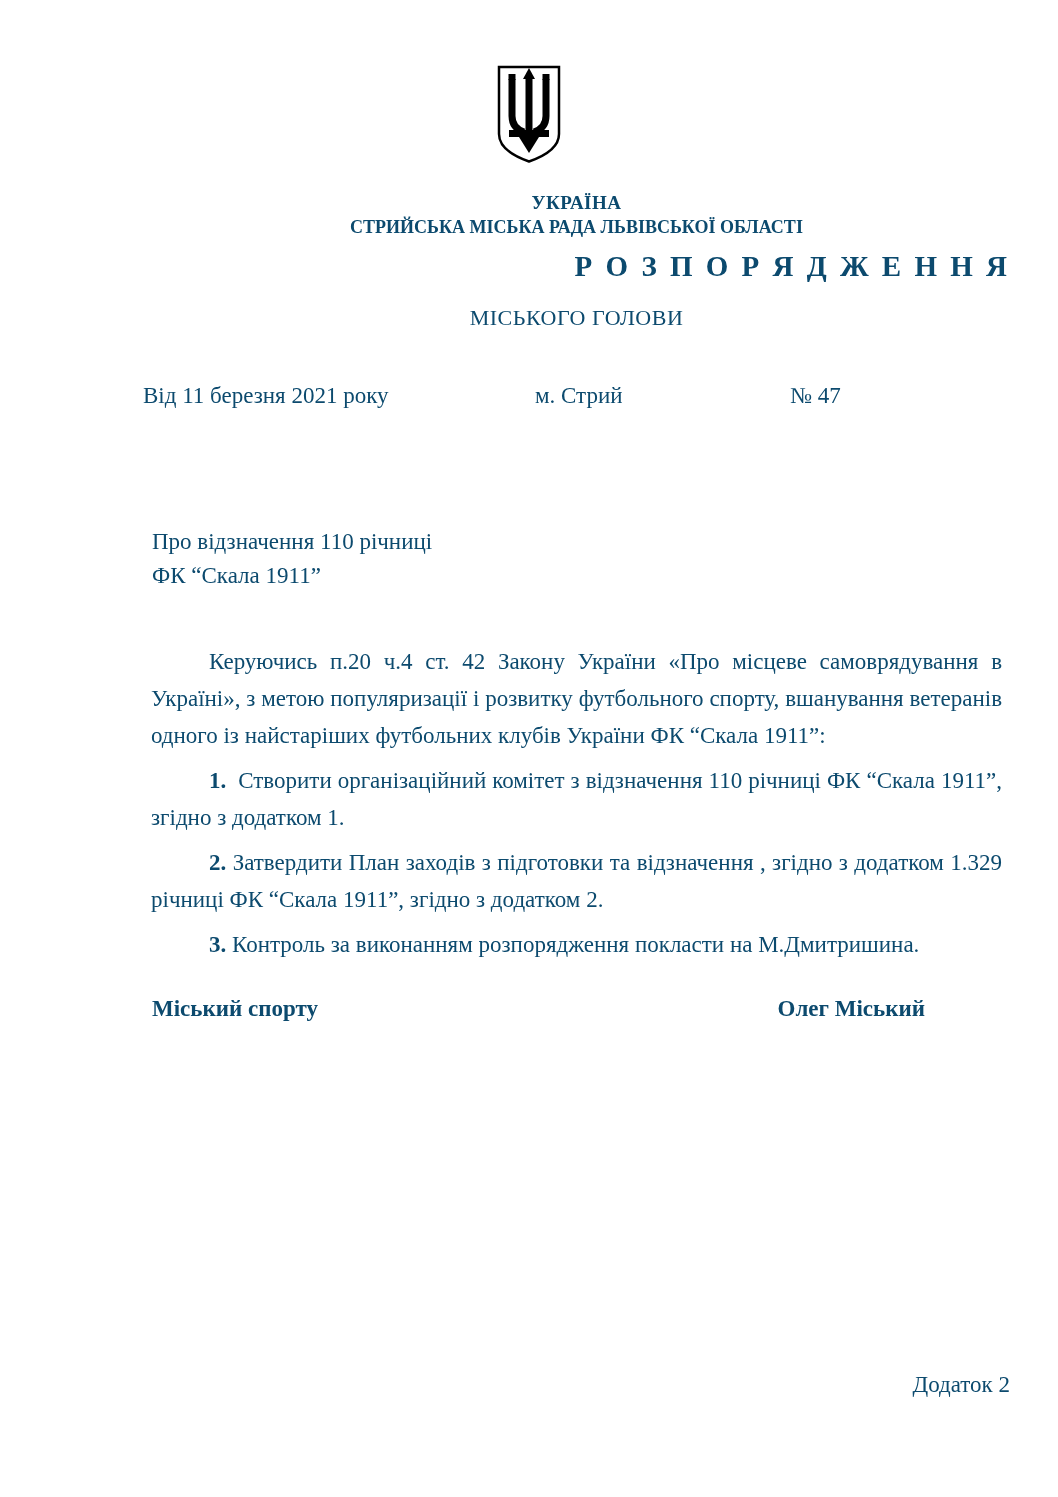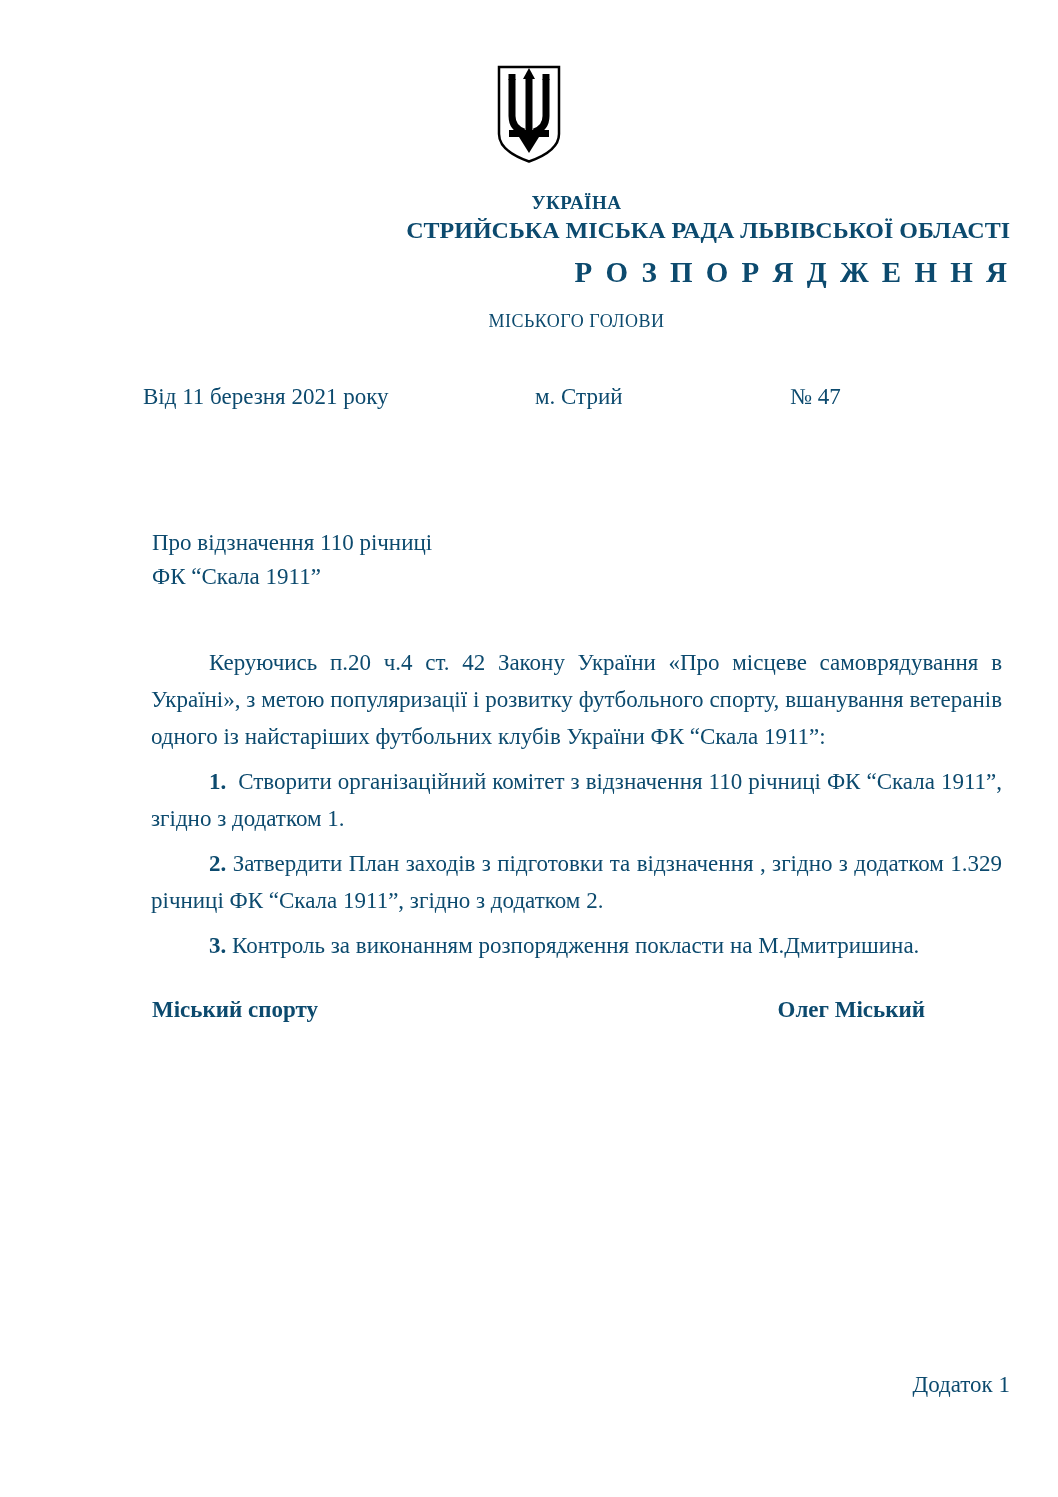--- a/index.html
+++ b/index.html
@@ -25,36 +25,36 @@
     height: 102px;
   }
   .hdr-country {
     text-align: center;
     font-size: 19px;
     font-weight: bold;
     margin-top: 26px;
     letter-spacing: 0.5px;
   }
   .hdr-council {
-    text-align: right;
-    font-size: 24px;
+    text-align: center;
+    font-size: 18px;
     font-weight: bold;
     margin-top: 3px;
   }
   .hdr-doctype {
     text-align: right;
     font-size: 29px;
     font-weight: bold;
     margin-top: 12px;
     letter-spacing: 3px;
     white-space: nowrap;
   }
   .hdr-issuer {
     text-align: center;
-    font-size: 18px;
+    font-size: 22px;
     font-weight: normal;
     margin-top: 22px;
     letter-spacing: 0.5px;
   }
   .date-row {
     position: relative;
     height: 28px;
     margin-top: 52px;
     font-size: 23px;
   }
@@ -149,15 +149,15 @@
       </div>
     </div>
 
     <div class="signature">
       <span>Міський спорту</span>
       <span>Олег Міський</span>
     </div>
 
   </div>
 
-  <div class="footer-note">Додаток 1</div>
+  <div class="footer-note">Додаток 2</div>
 
 </div>
 
 </body></html>

